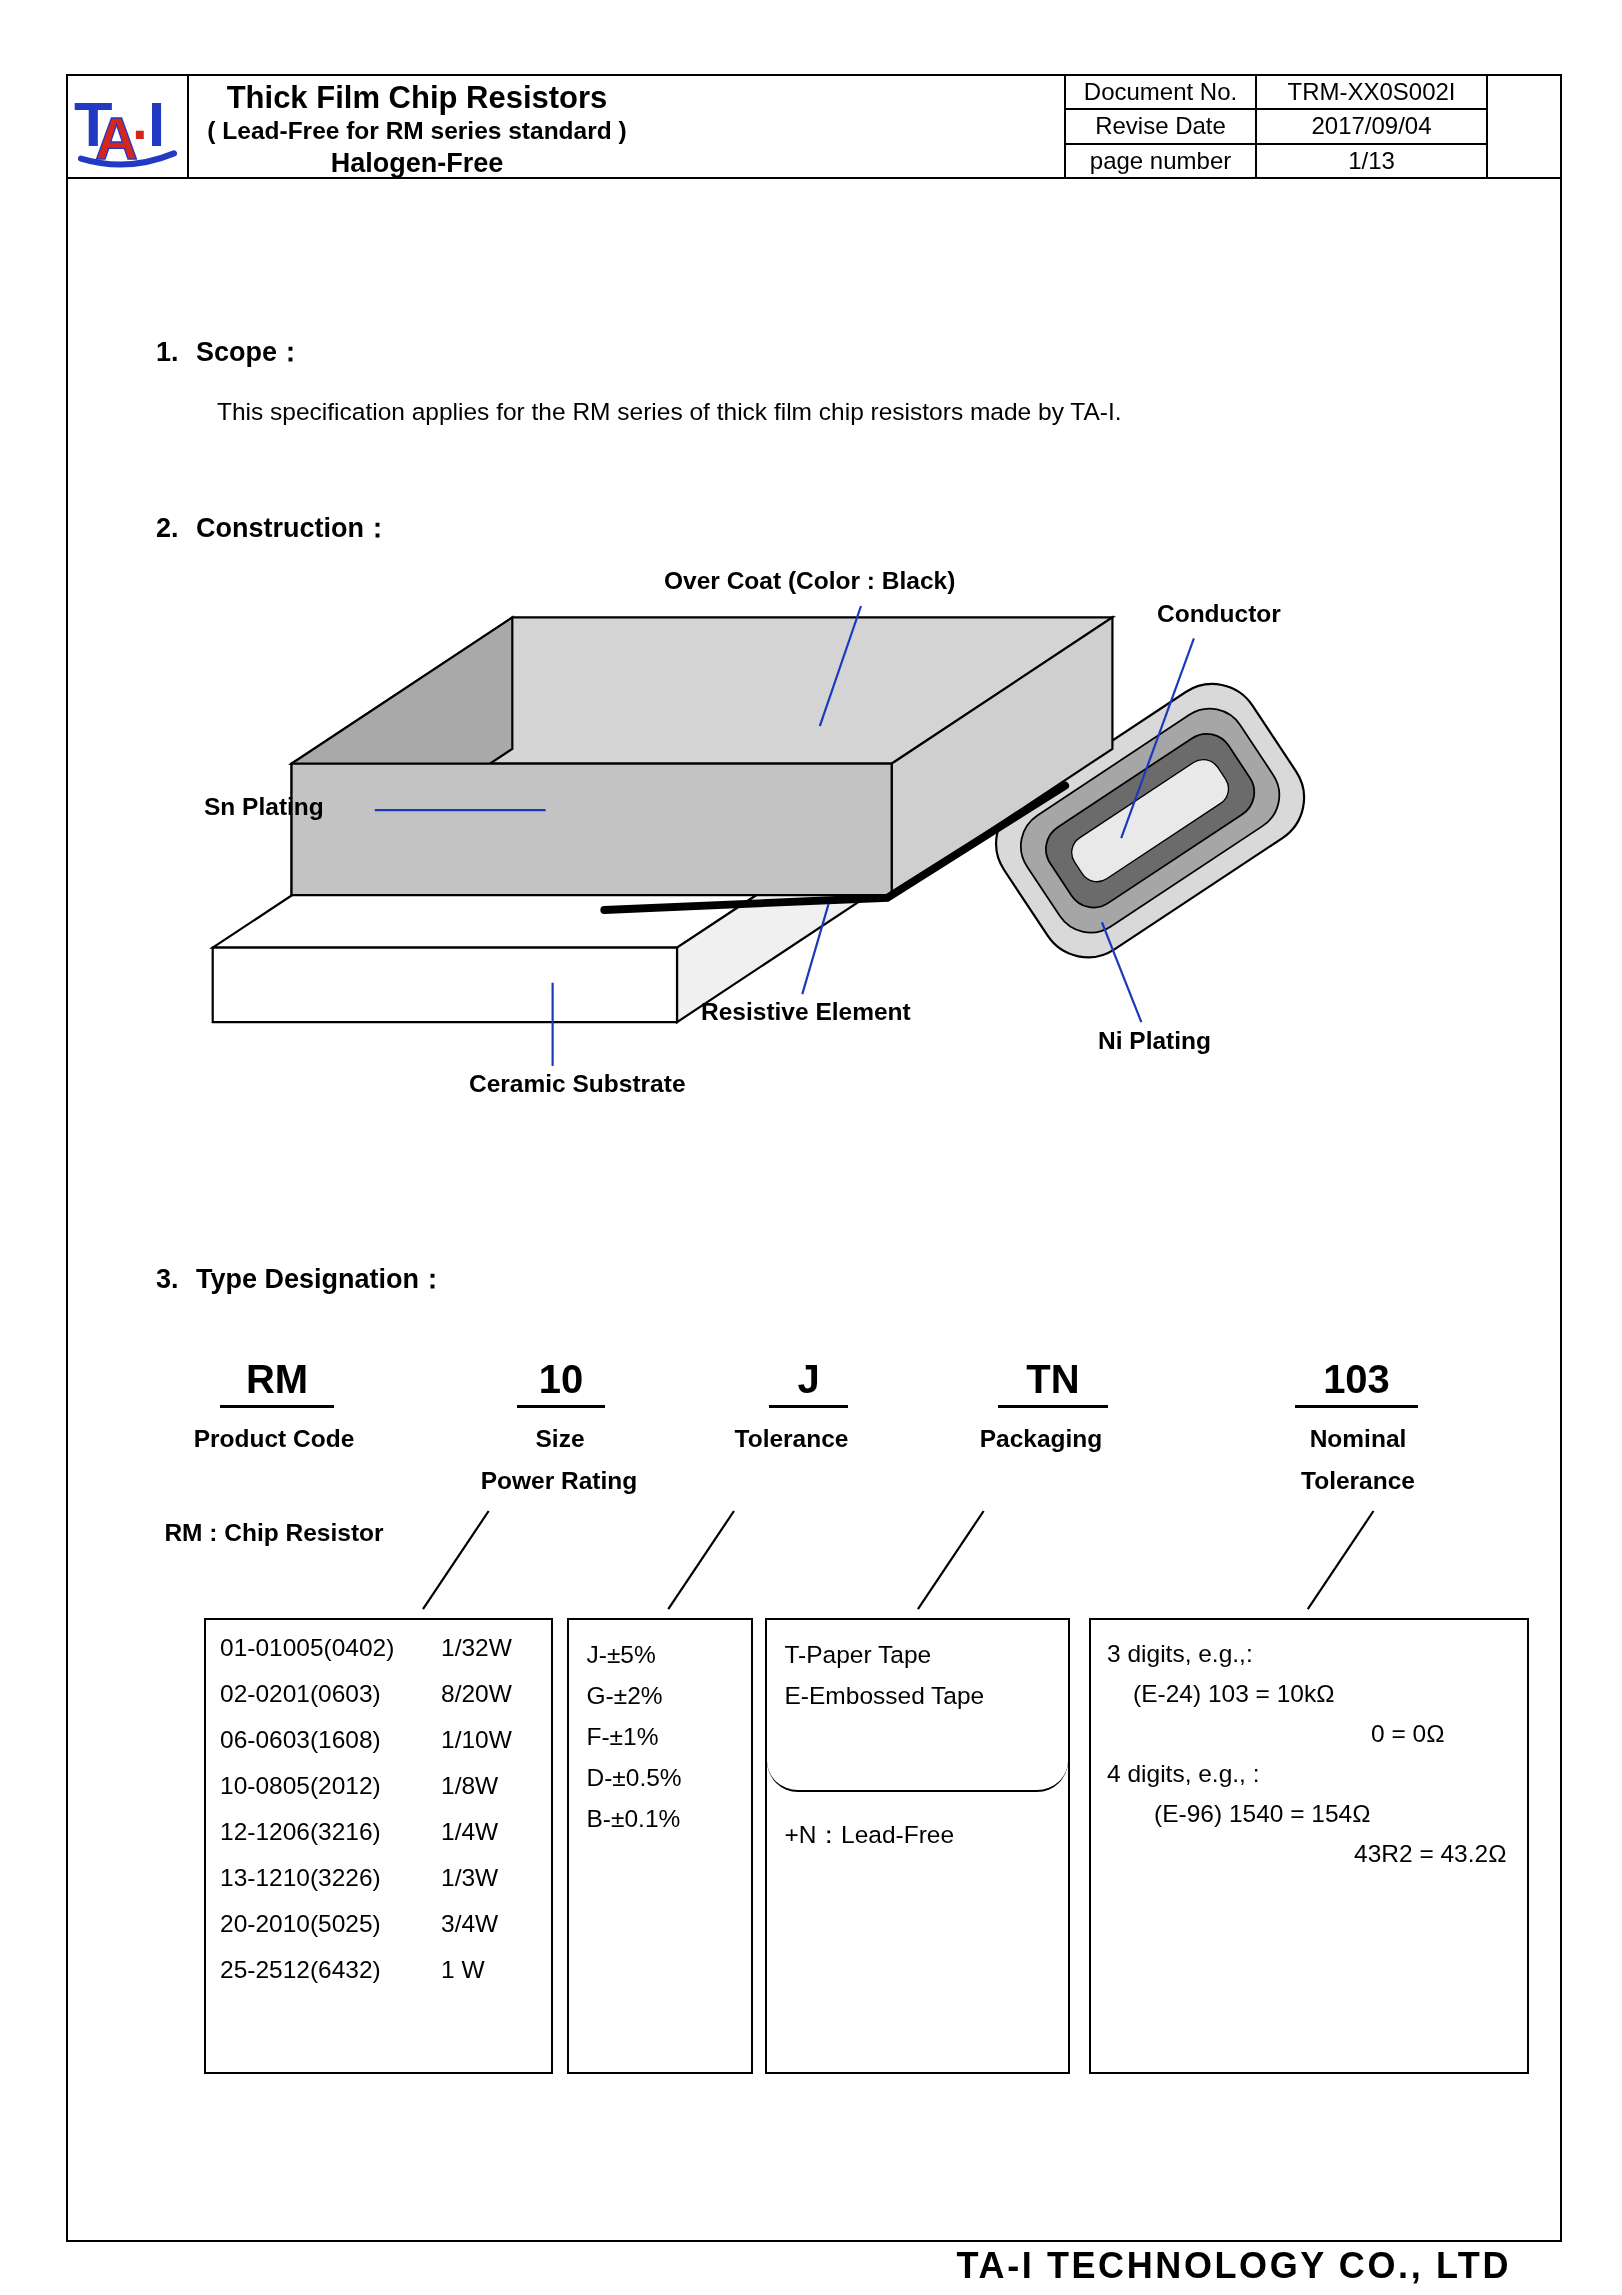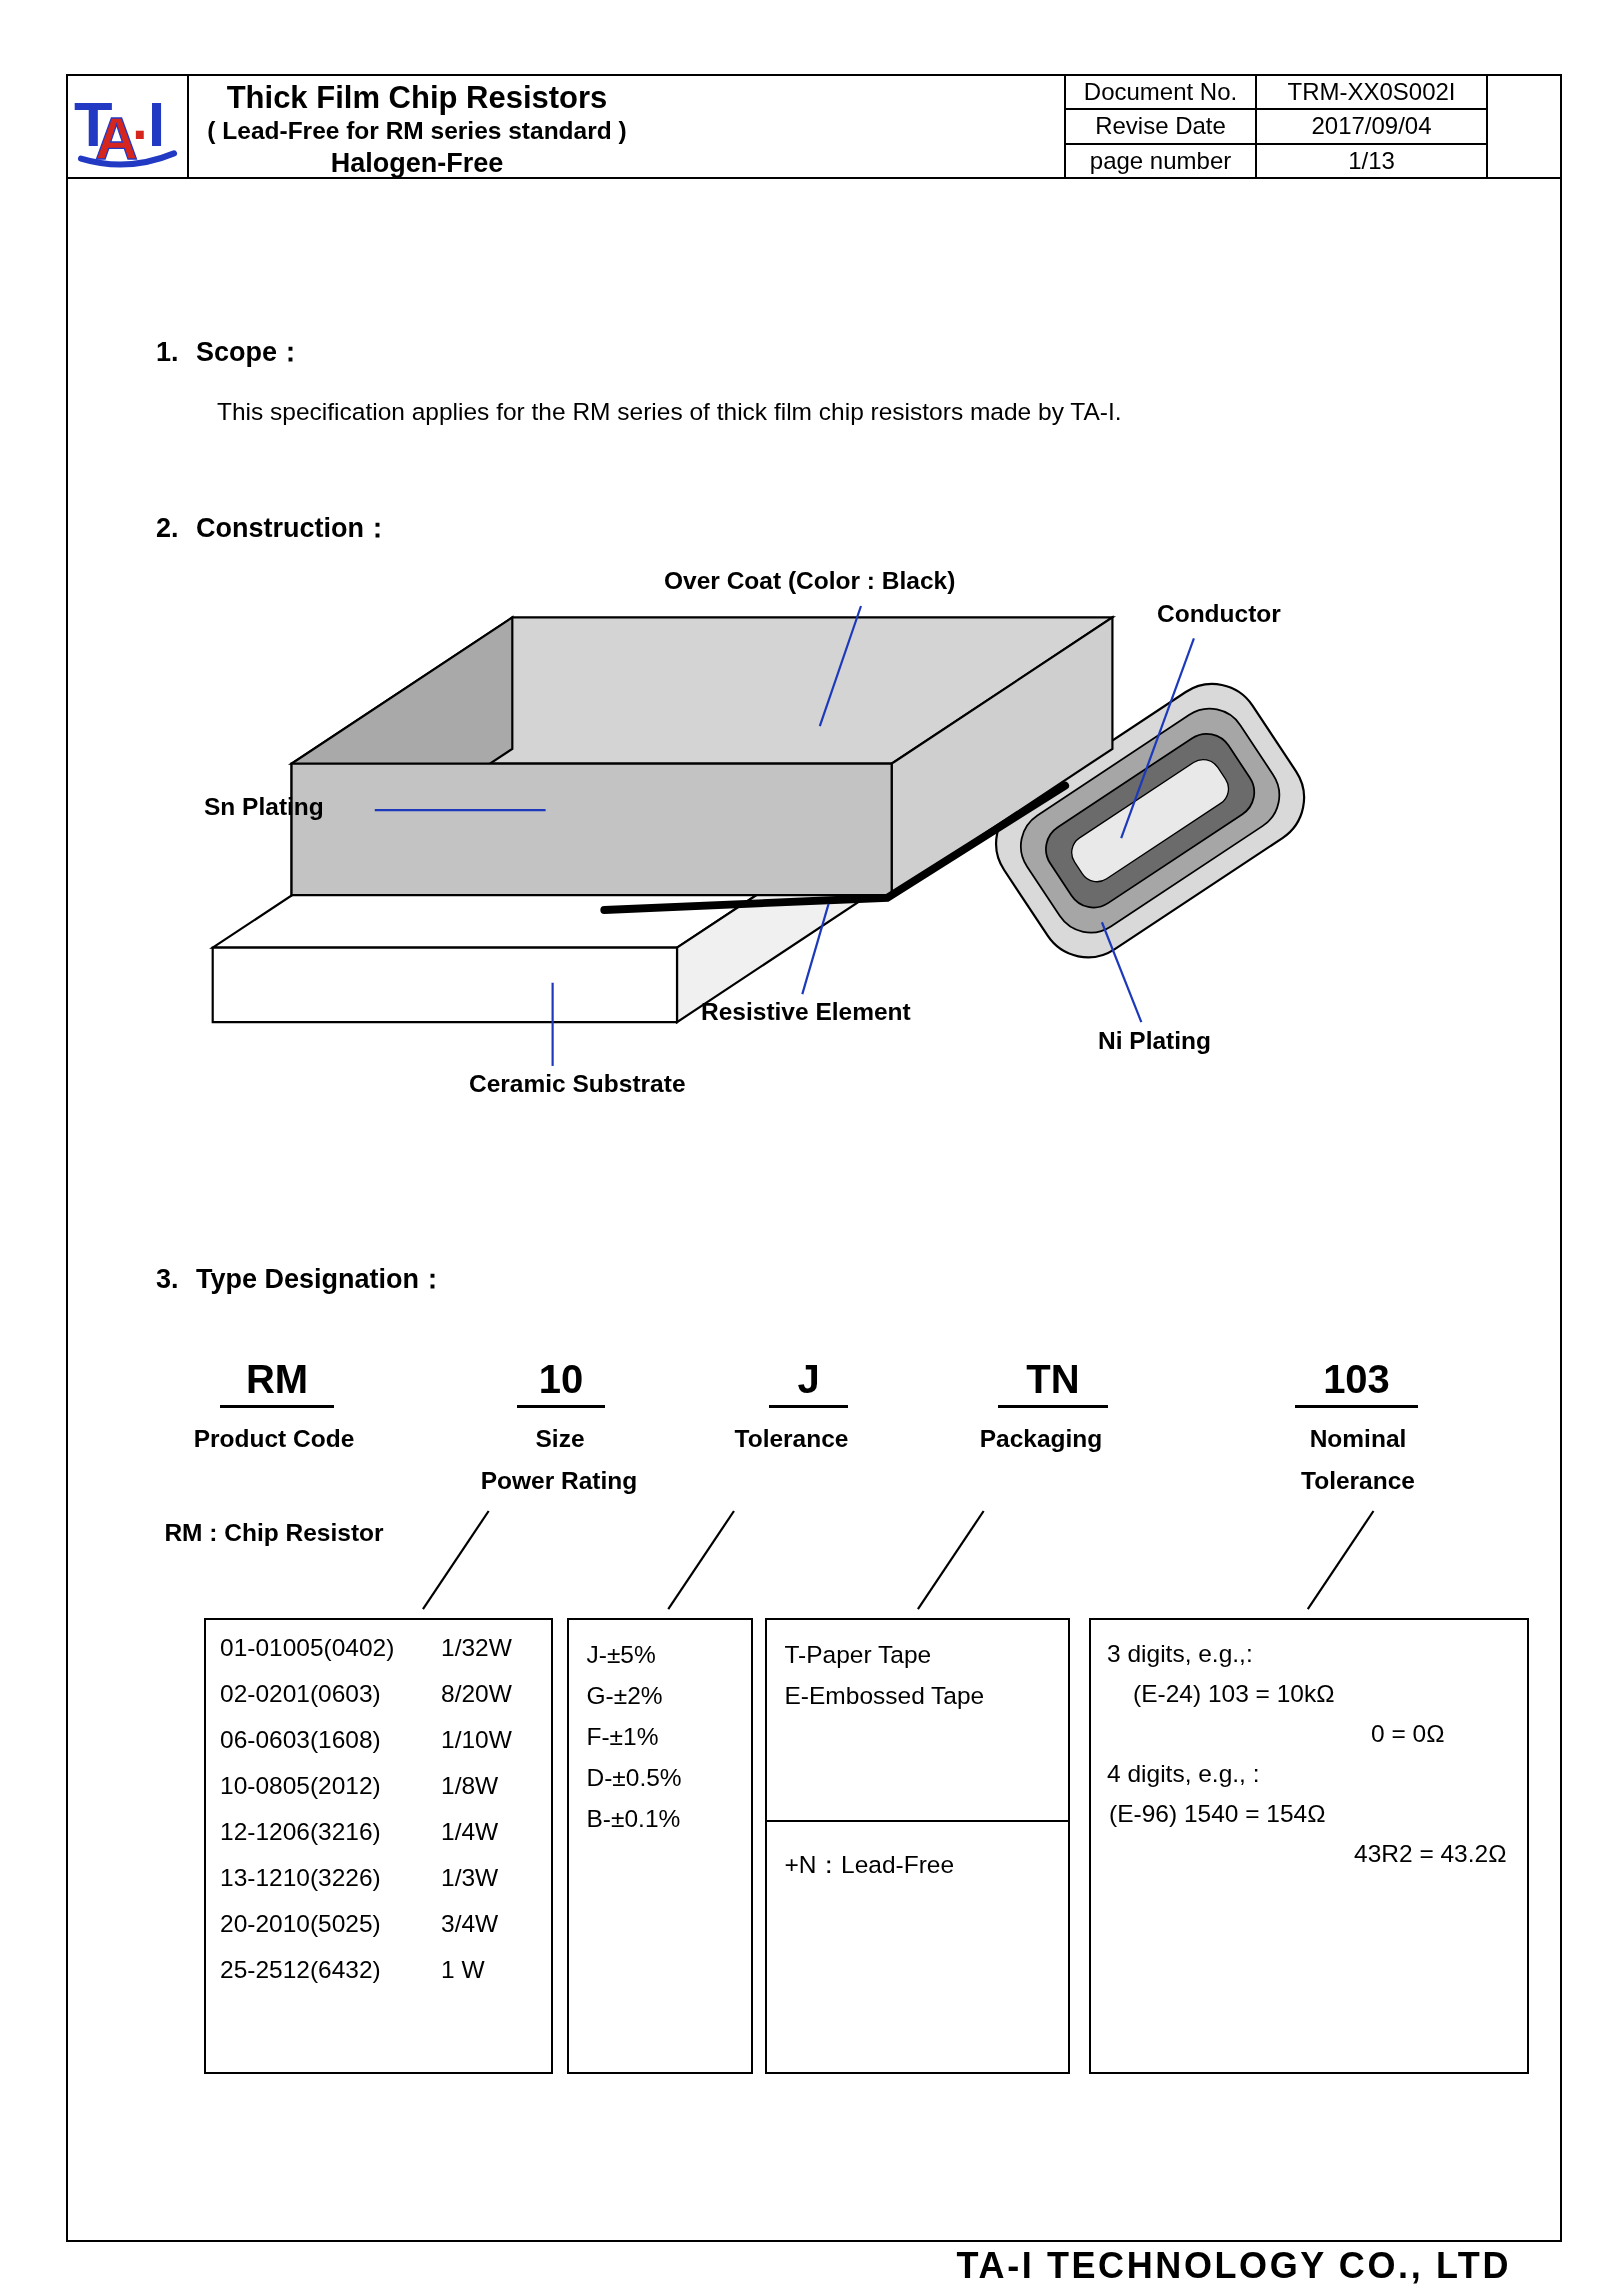--- a/index.html
+++ b/index.html
@@ -56,30 +56,30 @@
   .lab-power   { left:401px; top:1391px; width:180px; }
   .lab-res     { left:1211px;top:1391px; width:158px; }
 
   .box { position:absolute; top:1542px; height:456px; border:2.6px solid #000; background:#fff; font-size:24.5px; z-index:3; }
   .box-size { left:136px; width:349px; padding-top:14px; }
   .srow { height:46px; padding-left:14px; white-space:nowrap; }
   .scode { display:inline-block; width:221px; }
   .box-tol { left:499px; width:186px; padding:14px 0 0 17.5px; }
   .box-tol div { line-height:41px; }
   .box-pack { left:697px; width:305px; padding:0; }
-  .pack-top { height:202px; border-bottom:2.6px solid #000; padding:14px 0 0 17.5px; }
+  .pack-top { height:172px; border-bottom:2.6px solid #000; padding:14px 0 0 17.5px;border-radius:31px; }
   .pack-top div { line-height:41px; }
   .pack-note { padding:26px 0 0 17.5px; }
   .box-nom { left:1021px; width:440px; padding-top:14px; }
   .box-nom div { line-height:40px; white-space:nowrap; }
   .n0 { padding-left:16px; }
   .n1 { padding-left:42px; }
   .n2 { padding-left:280px; }
   .n3 { padding-left:16px; }
-  .n4 { padding-left:18px; }
+  .n4 { padding-left:63px; }
   .n5 { padding-left:263px; }
 
   
   .footer { position:absolute; left:66px; top:2245px; width:1496px; text-align:right; padding-right:51px; font-size:36px; font-weight:bold; letter-spacing:2.6px; }
 </style>
 </head>
 <body>
 
 <div class="page">
   <div class="frame">

